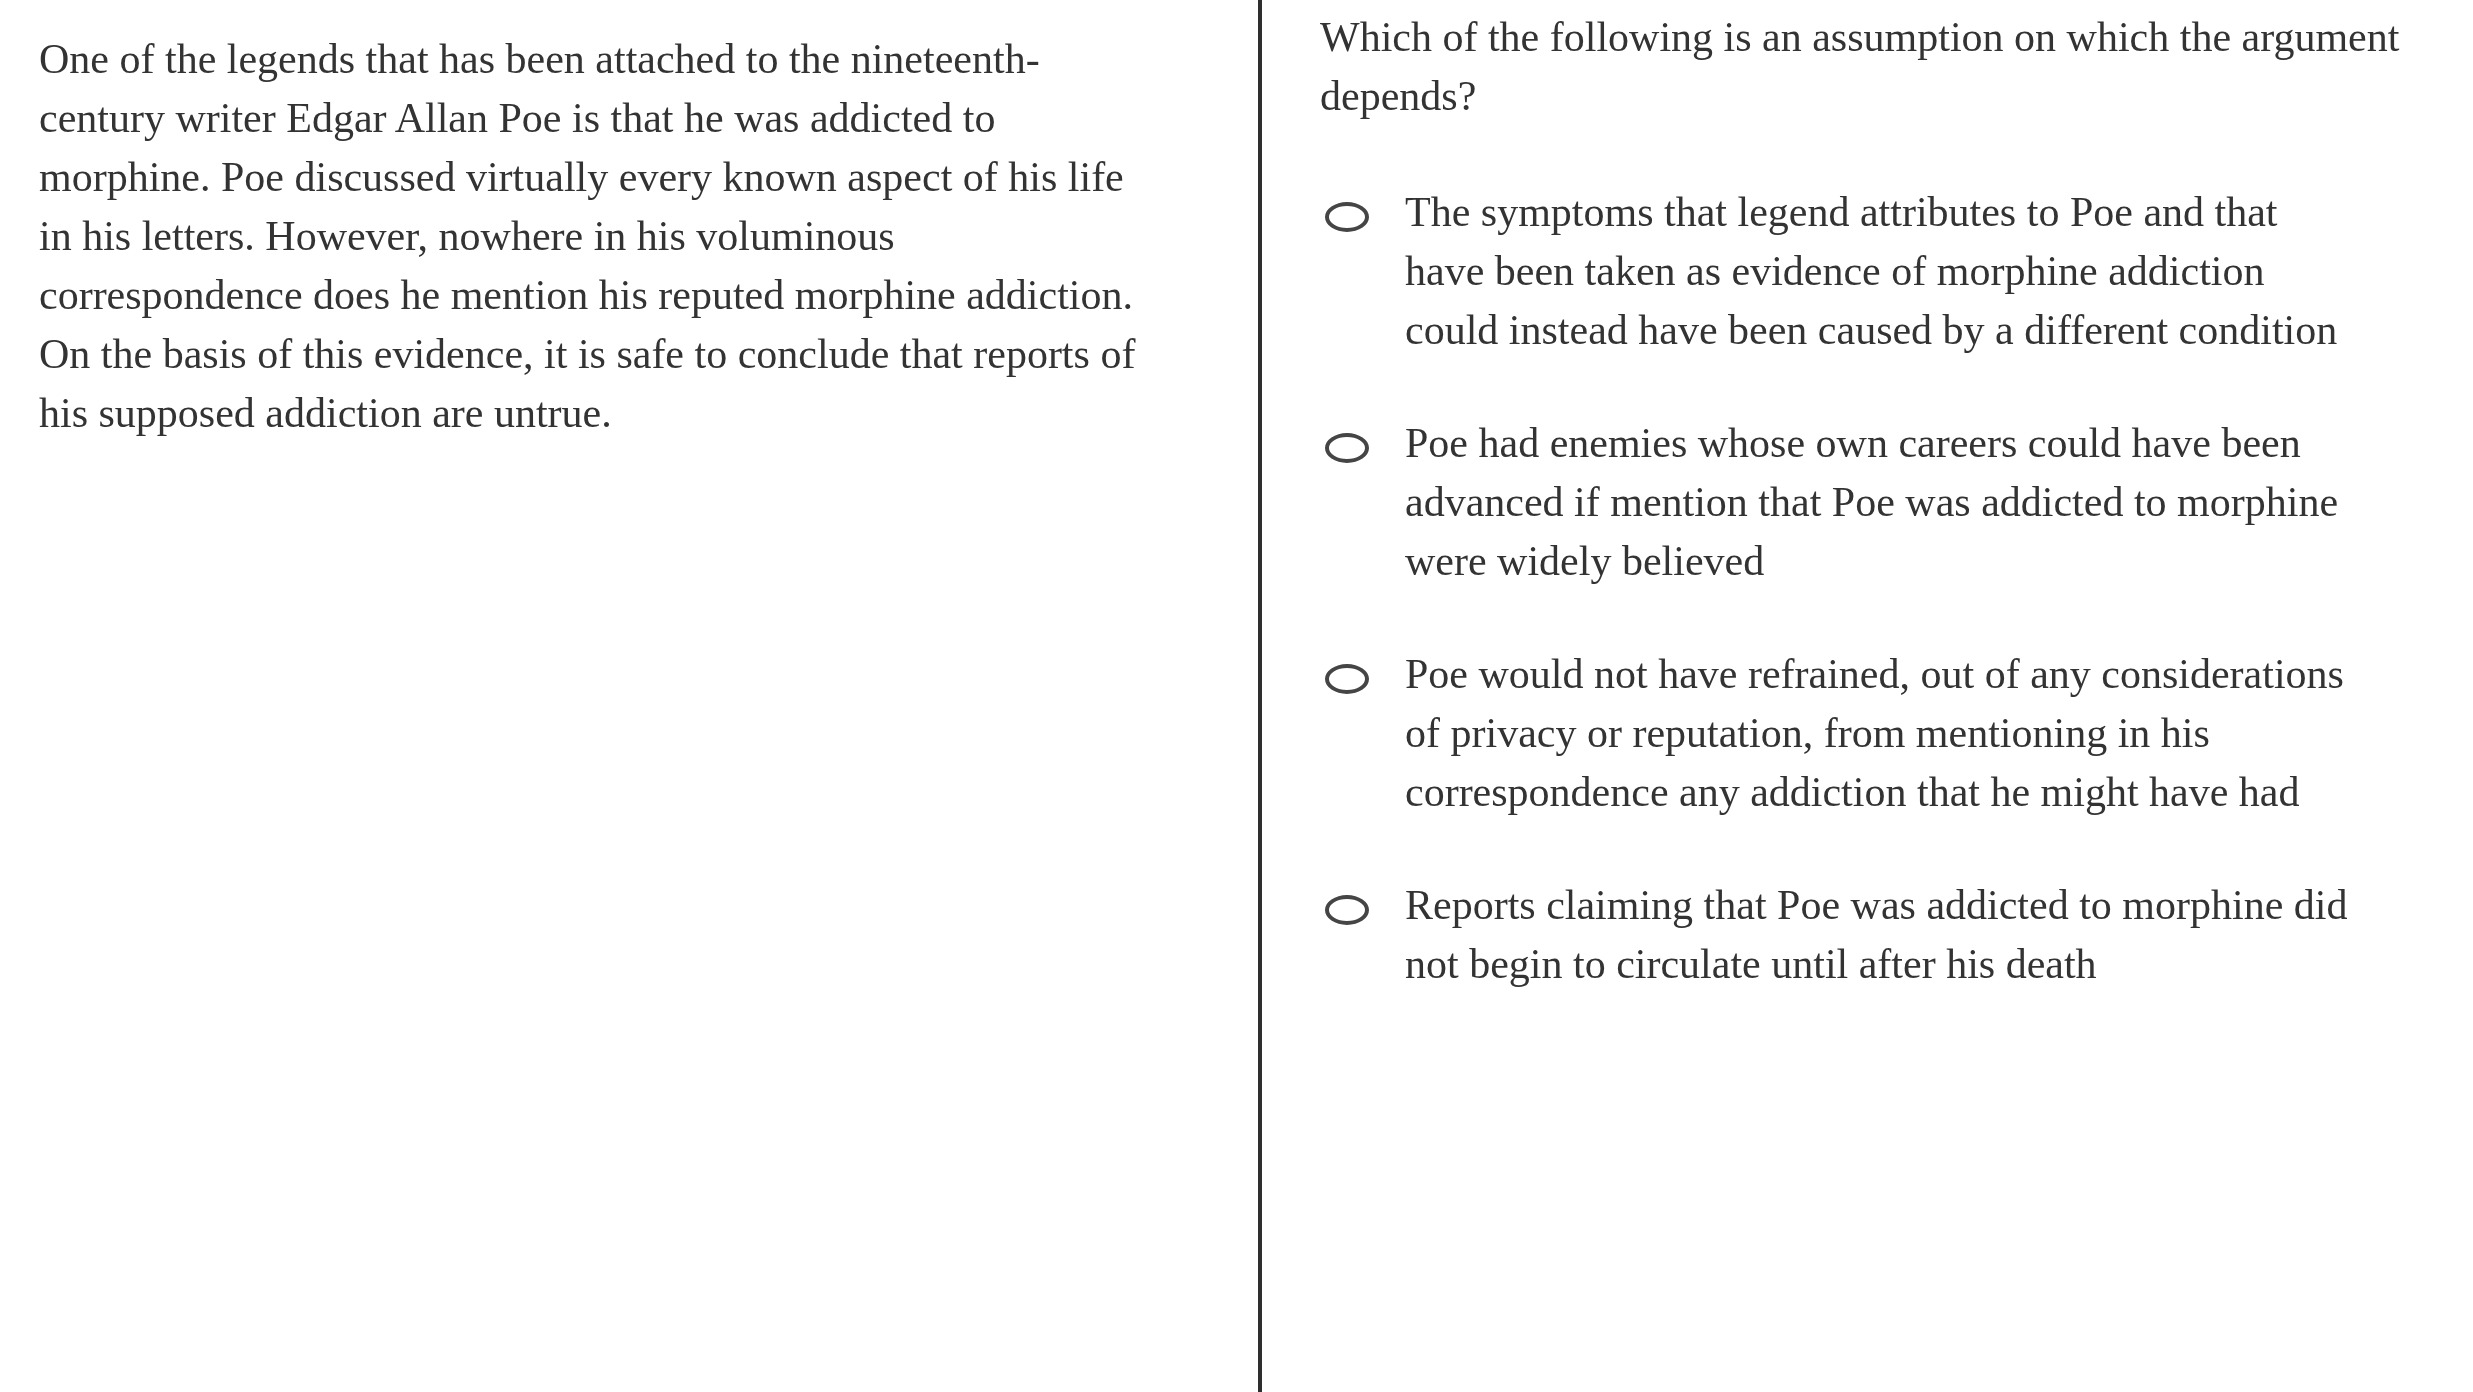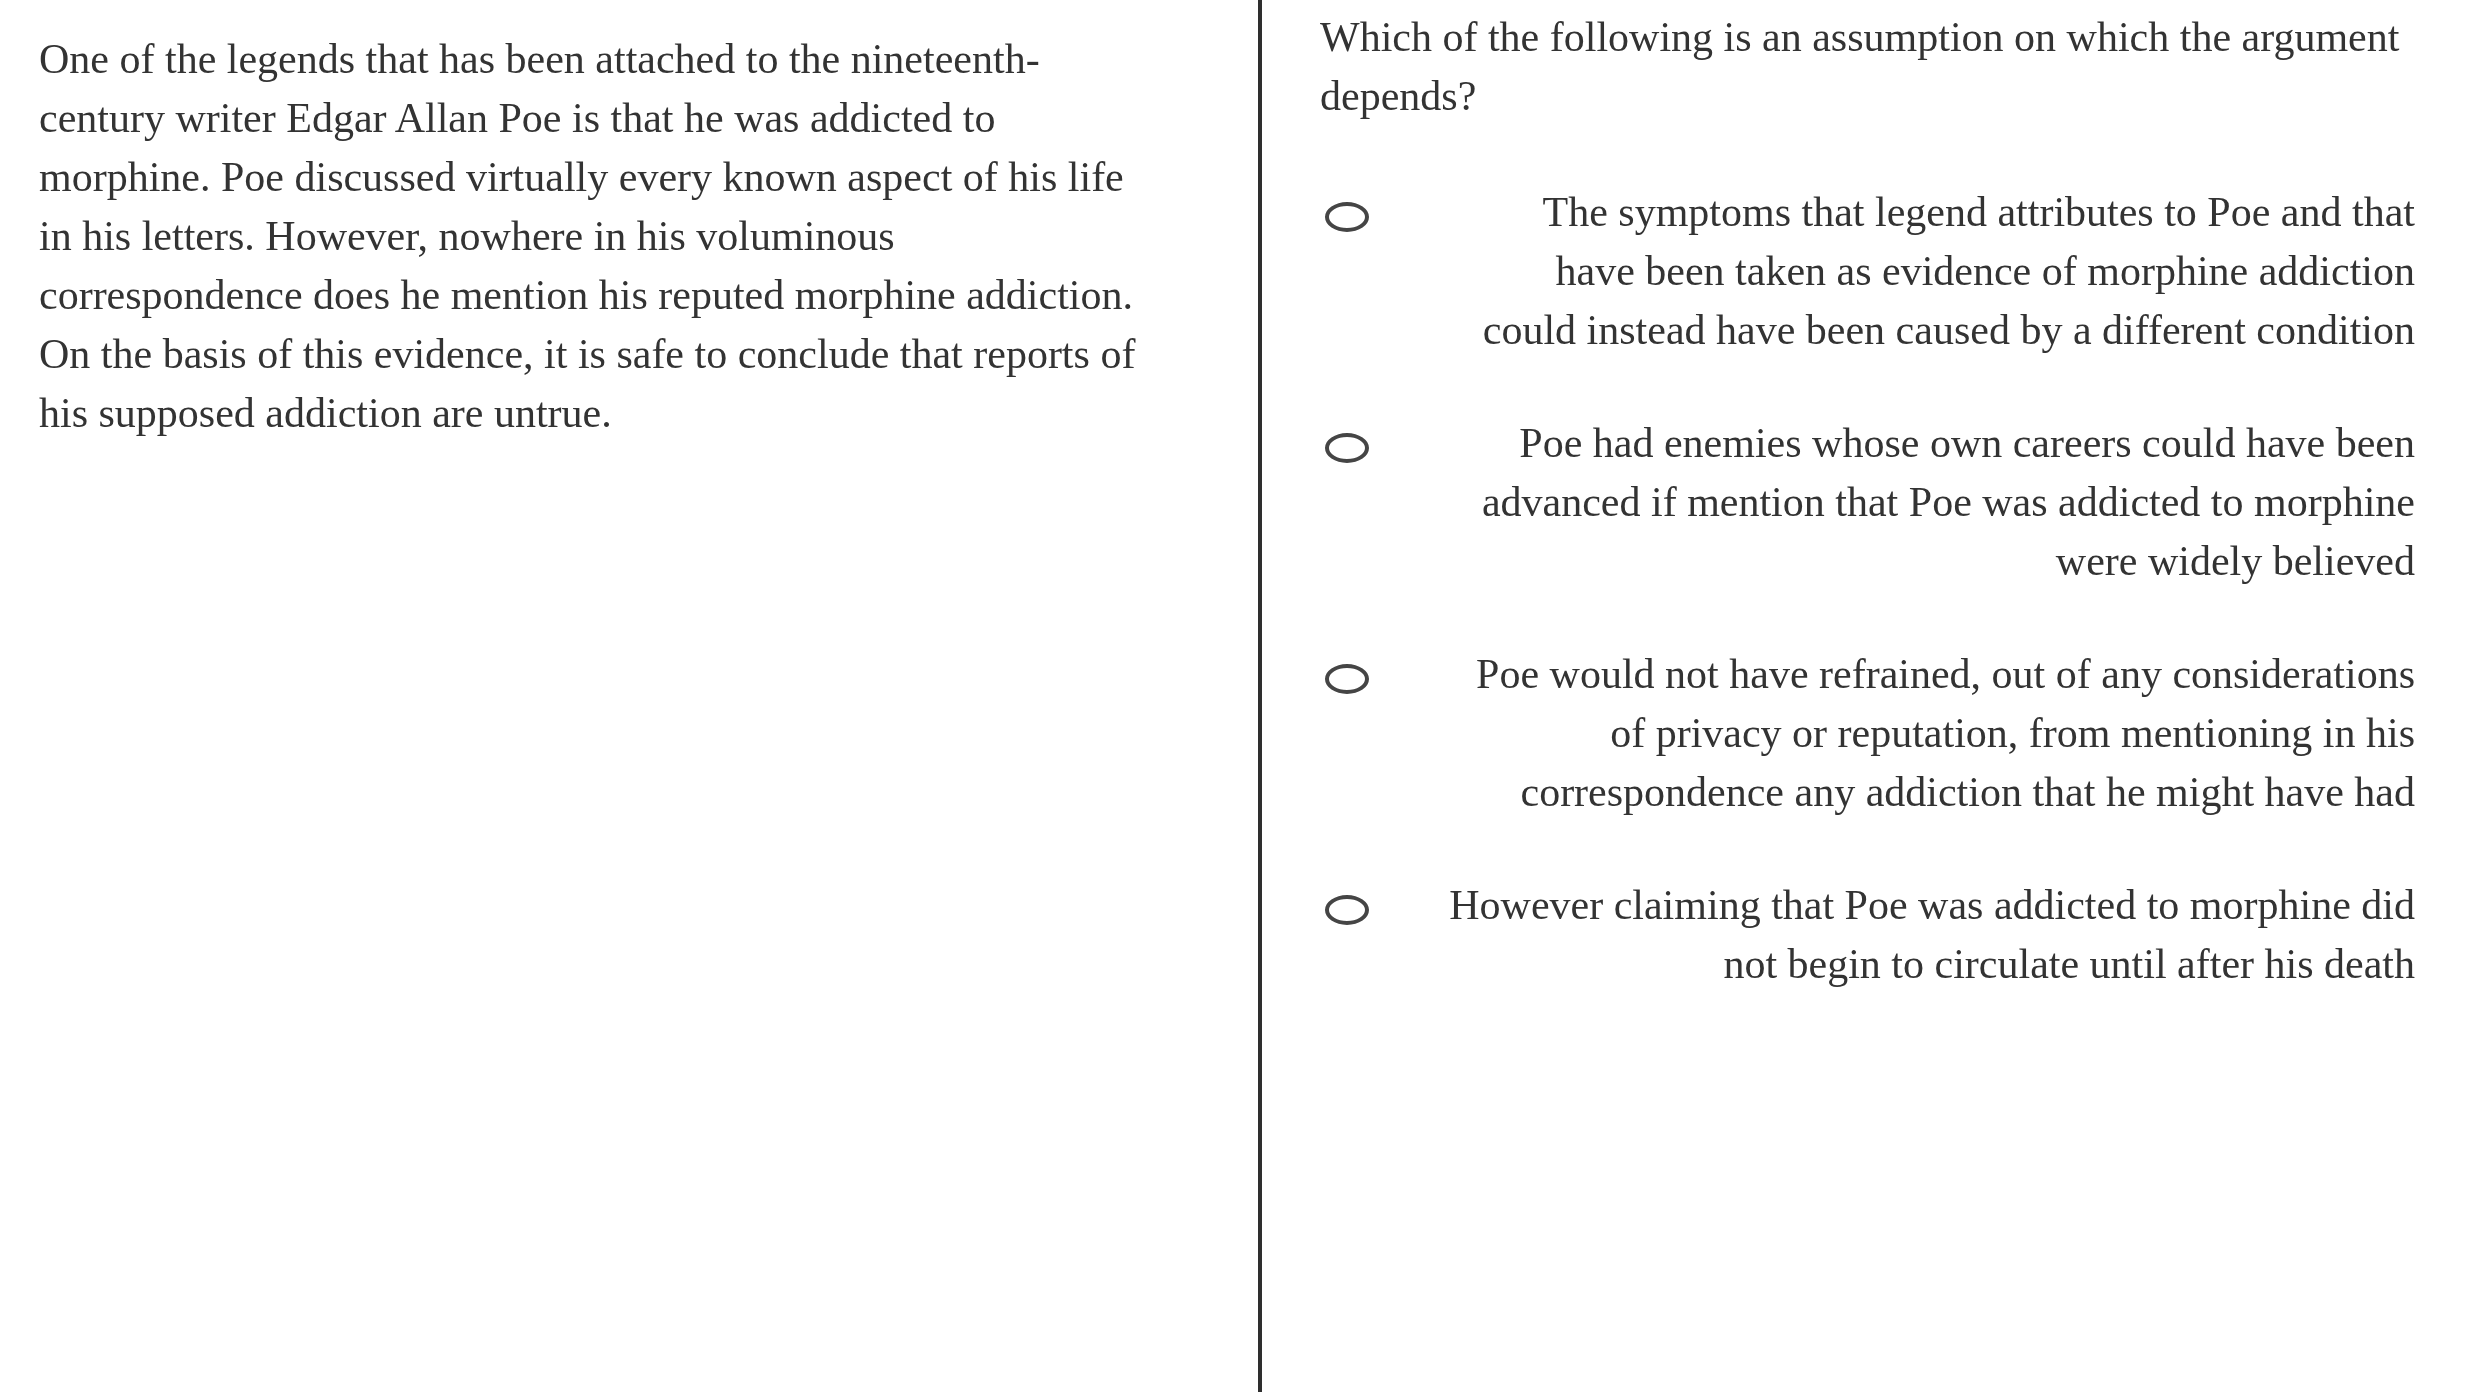--- a/index.html
+++ b/index.html
@@ -65,21 +65,20 @@
     border-radius:50%;
     background:var(--bg);
     margin-top:19px;
     margin-right:36px;
   }
   .answer-option-label{
     font-size:42px;
     line-height:59px;
     width:1010px;
     white-space:pre-line;
-    text-align:right;
   }
 </style>
 </head>
 <body>
 
 <div class="passage-pane">
   <div class="passage-text">One of the legends that has been attached to the nineteenth-
 century writer Edgar Allan Poe is that he was addicted to
 morphine. Poe discussed virtually every known aspect of his life
 in his letters. However, nowhere in his voluminous
@@ -112,19 +111,19 @@
 
     <div class="answer-option" role="radio" aria-checked="false">
       <span class="radio-button"></span>
       <span class="answer-option-label">Poe would not have refrained, out of any considerations
 of privacy or reputation, from mentioning in his
 correspondence any addiction that he might have had</span>
     </div>
 
     <div class="answer-option" role="radio" aria-checked="false">
       <span class="radio-button"></span>
-      <span class="answer-option-label">However claiming that Poe was addicted to morphine did
+      <span class="answer-option-label">Reports claiming that Poe was addicted to morphine did
 not begin to circulate until after his death</span>
     </div>
 
 
   </div>
 </div>
 
 </body></html>

